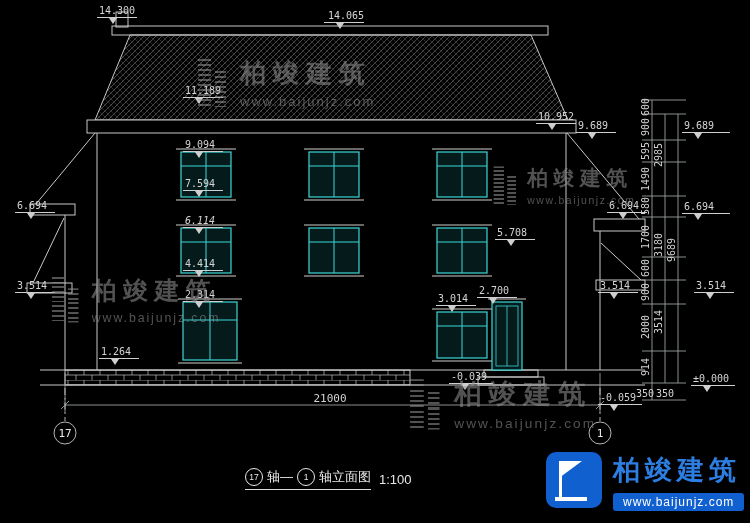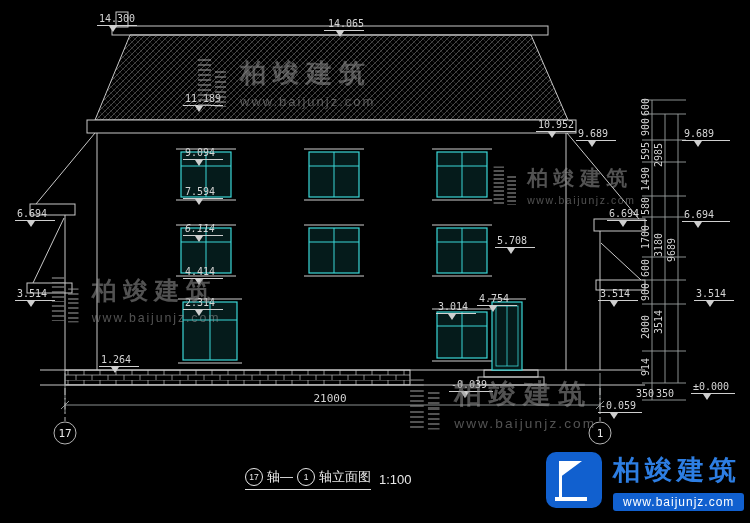--- a/index.html
+++ b/index.html
@@ -1,19 +1,19 @@
 <!DOCTYPE html>
 <html><head>
 <meta charset="utf-8">
 <style>
   html,body{margin:0;padding:0;background:#000;}
   #stage{position:relative;width:750px;height:523px;background:#000;overflow:hidden;
          font-family:"DejaVu Sans Mono",monospace;}
   
-  .elev{position:absolute;width:40px;color:#d4d4d4;font-size:10px;line-height:10px;margin-top:8px;}
+  .elev{position:absolute;width:40px;color:#d4d4d4;font-size:10px;line-height:10px;}
   .etxt{padding-left:2px;white-space:nowrap;}
   .erule{height:0;border-top:1px solid #cfcfcf;margin-top:1px;}
   .etri{width:0;height:0;border-left:4px solid transparent;border-right:4px solid transparent;
         border-top:6px solid #cfcfcf;margin-left:12px;}
   
   .vdim{position:absolute;width:50px;height:12px;line-height:12px;text-align:center;
         font-size:10px;color:#d4d4d4;transform:rotate(-90deg);}
   .hdim{position:absolute;font-size:10px;color:#d4d4d4;text-align:center;}
   .axisnum{position:absolute;width:22px;text-align:center;font-size:11px;color:#e8e8e8;}
   
@@ -266,21 +266,21 @@
       <div class="etxt">2.314</div>
       <div class="erule"></div>
       <div class="etri"></div>
     </div>
   <div class="elev" style="left:436px;top:294px;">
       <div class="etxt">3.014</div>
       <div class="erule"></div>
       <div class="etri"></div>
     </div>
   <div class="elev" style="left:477px;top:286px;">
-      <div class="etxt">4.754</div>
+      <div class="etxt">2.700</div>
       <div class="erule"></div>
       <div class="etri"></div>
     </div>
   <div class="elev" style="left:598px;top:281px;">
       <div class="etxt">3.514</div>
       <div class="erule"></div>
       <div class="etri"></div>
     </div>
   <div class="elev" style="left:694px;top:281px;">
       <div class="etxt">3.514</div>

